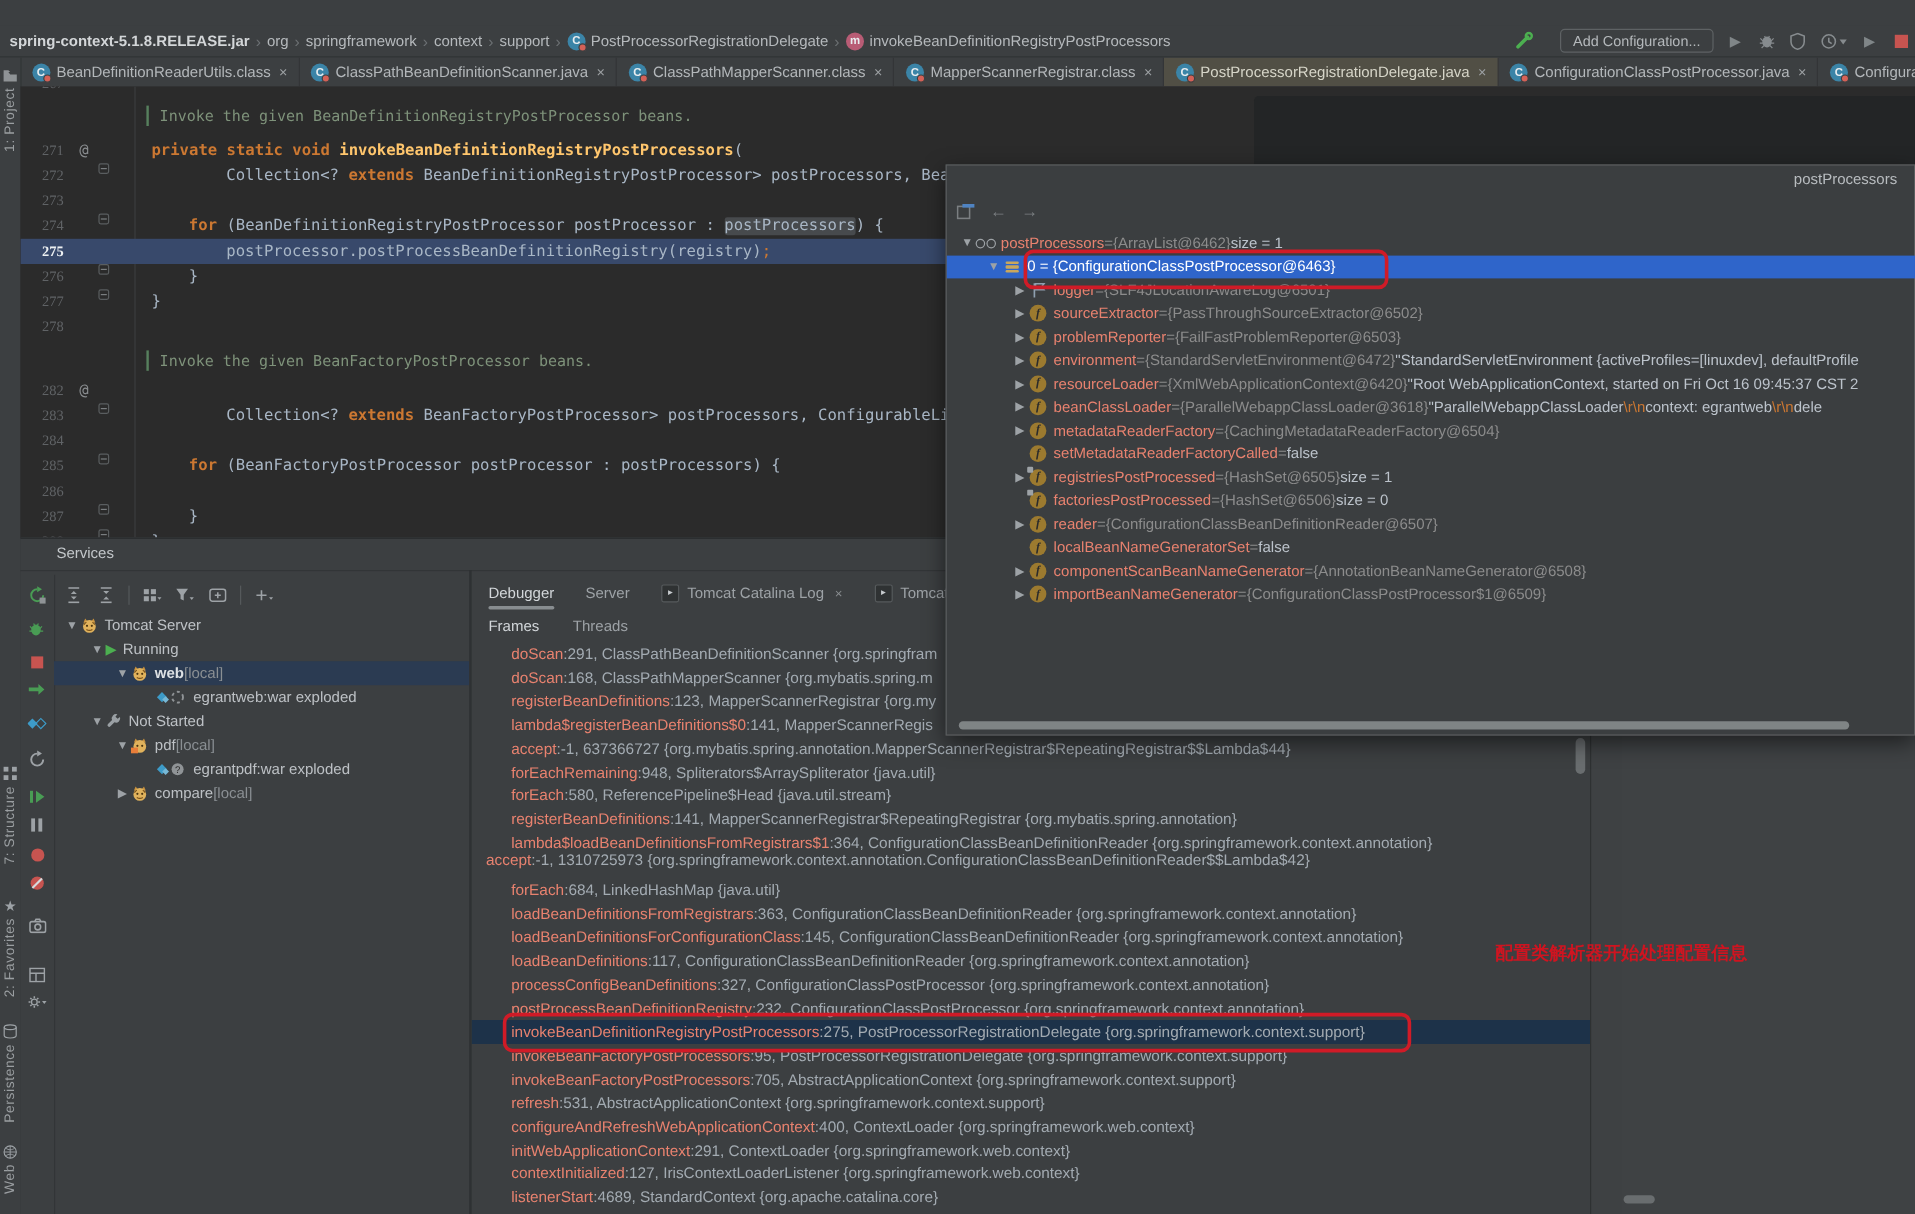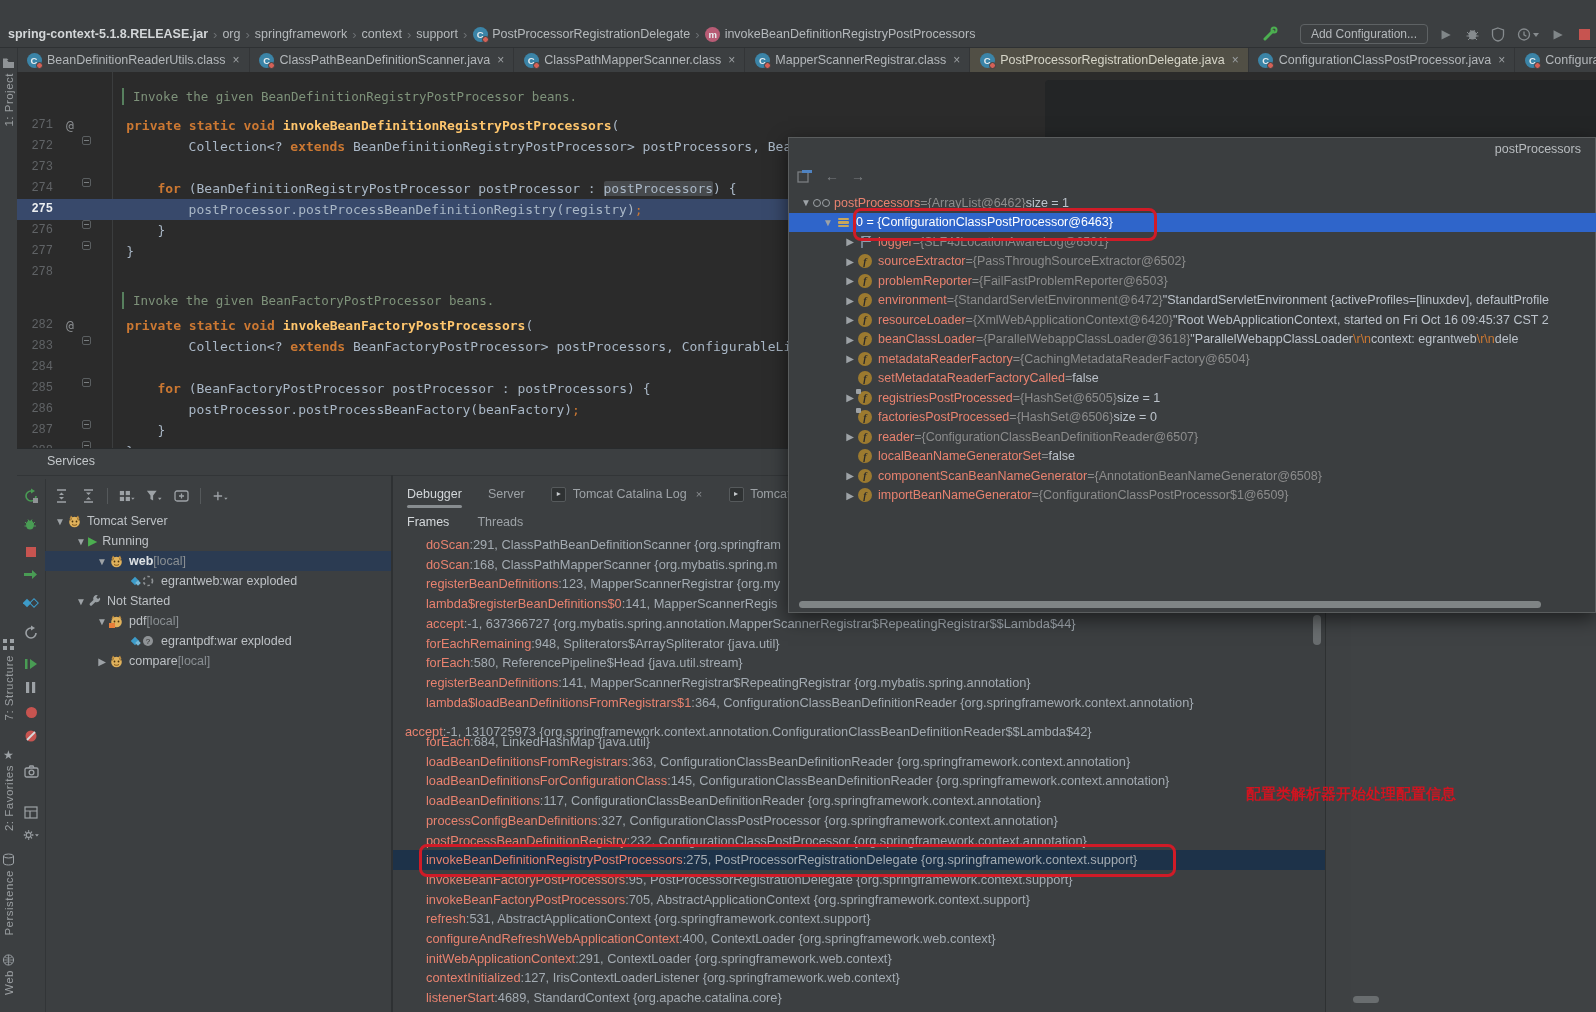--- a/index.html
+++ b/index.html
@@ -29,21 +29,21 @@
   .etab.active{background:#514f45;color:#d6d5c8;}
   .etab .close{color:#9ca0a3;font-size:12px;margin-left:2px;}
   
   .stripe{left:0;top:48px;width:17px;height:964px;background:#3c3f41;border-right:1px solid #323537;}
   .stripe-item{position:absolute;left:0;width:17px;display:flex;flex-direction:column;align-items:center;gap:4px;color:#9a9ea1;font-size:11.5px;}
   .vtext{writing-mode:vertical-rl;transform:rotate(180deg);white-space:nowrap;letter-spacing:.5px;}
   
   .editor{left:17px;top:72px;width:1579px;height:376px;background:#2b2b2b;overflow:hidden;}
   .code-line{position:absolute;left:0;width:1579px;height:21px;line-height:21px;font-family:"DejaVu Sans Mono",monospace;font-size:13px;white-space:pre;}
   .code-line.exec{background:#38496b;}
-  .gut-num{position:absolute;left:0;width:36px;text-align:right;color:#606366;font-size:12px;font-family:Liberation Mono, monospace;}
+  .gut-num{position:absolute;left:0;width:36px;text-align:right;color:#606366;font-size:12px;font-family:Liberation Serif, serif;}
   .exec .gut-num{color:#eceff1;font-weight:bold;}
   .gut-mark{position:absolute;left:44px;width:18px;color:#8a8d90;text-align:center;}
   .gut-fold{position:absolute;left:60px;width:18px;display:flex;align-items:center;justify-content:center;}
   .foldbox{width:9px;height:9px;border:1px solid #5a5e60;border-radius:2px;box-sizing:border-box;background:#2b2b2b;position:relative;}
   .foldbox::after{content:"";position:absolute;left:1px;right:1px;top:3px;border-top:1px solid #7a7e80;}
   .code-text{position:absolute;left:78px;white-space:pre;}
   .k{color:#cc7832;font-weight:bold;}
   .d{color:#ffc66d;font-weight:bold;}
   .t{color:#a9b7c6;}
   .s{color:#cc7832;}
@@ -305,25 +305,25 @@
       <div class="code-line" style="top: 85px;"><span class="gut-num">273</span><span class="code-text" style="left: 78px;"></span></div>
       <div class="code-line" style="top: 106px;"><span class="gut-num">274</span><span class="gut-fold"><span class="foldbox"></span></span><span class="code-text" style="left: 140.4px;"><span class="k">for </span><span class="t">(BeanDefinitionRegistryPostProcessor postProcessor : </span><span class="t hl">postProcessors</span><span class="t">) {</span></span></div>
       <div class="code-line exec" style="top: 127px;"><span class="gut-num">275</span><span class="code-text" style="left: 171.6px;"><span class="t">postProcessor.postProcessBeanDefinitionRegistry(registry)</span><span class="s">;</span></span></div>
       <div class="code-line" style="top: 148px;"><span class="gut-num">276</span><span class="gut-fold"><span class="foldbox"></span></span><span class="code-text" style="left: 140.4px;"><span class="t">}</span></span></div>
       <div class="code-line" style="top: 169px;"><span class="gut-num">277</span><span class="gut-fold"><span class="foldbox"></span></span><span class="code-text" style="left: 109.2px;"><span class="t">}</span></span></div>
       <div class="code-line" style="top: 190px;"><span class="gut-num">278</span><span class="code-text" style="left: 78px;"></span></div>
       <div class="doc-line" style="top: 218px; left: 0px; width: 1579px;">
         <span class="doc-bar"></span>
         <span class="doc-text">Invoke the given BeanFactoryPostProcessor beans.</span>
       </div>
-      <div class="code-line" style="top: 243px;"><span class="gut-num">282</span><span class="gut-mark">@</span><span class="code-text" style="left: 109.2px;"><span class="k">private </span><span class="k">static </span><span class="k">void </span><span class="d">invokeBeanFactoryPostProcessors</span><span class="t">(</span></span></div>
+      <div class="code-line" style="top: 243px;"><span class="gut-num">282</span><span class="gut-mark">@</span></div>
       <div class="code-line" style="top: 264px;"><span class="gut-num">283</span><span class="gut-fold"><span class="foldbox"></span></span><span class="code-text" style="left: 171.6px;"><span class="t">Collection&lt;? </span><span class="k">extends </span><span class="t">BeanFactoryPostProcessor&gt; postProcessors, ConfigurableLi</span></span></div>
       <div class="code-line" style="top: 285px;"><span class="gut-num">284</span><span class="code-text" style="left: 78px;"></span></div>
       <div class="code-line" style="top: 306px;"><span class="gut-num">285</span><span class="gut-fold"><span class="foldbox"></span></span><span class="code-text" style="left: 140.4px;"><span class="k">for </span><span class="t">(BeanFactoryPostProcessor postProcessor : postProcessors) {</span></span></div>
-      <div class="code-line" style="top: 327px;"><span class="gut-num">286</span><span class="code-text" style="left: 171.6px;"><span class="t">postProcessor.postProcessBeanFactory(beanFactory)</span><span class="s">;</span></span></div>
+      <div class="code-line" style="top: 327px;"><span class="gut-num">286</span></div>
       <div class="code-line" style="top: 348px;"><span class="gut-num">287</span><span class="gut-fold"><span class="foldbox"></span></span><span class="code-text" style="left: 140.4px;"><span class="t">}</span></span></div>
       <div class="code-line" style="top: 369px;"><span class="gut-num">288</span><span class="gut-fold"><span class="foldbox"></span></span><span class="code-text" style="left: 109.2px;"><span class="t">}</span></span></div>
     </div>
 
   <div class="abs services">
     <div class="svc-header">
       <span class="svc-title">Services</span>
     </div>
     <div class="svc-strip" id="svc-strip">
         <span class="icon" style="top: 9px;">
@@ -581,21 +581,21 @@
       <div class="frames" id="frames">
           <div class="frame-row" style="top: 0px;"><span class="fm">doScan</span><span class="fr">:291, ClassPathBeanDefinitionScanner {org.springfram</span></div>
           <div class="frame-row" style="top: 19.7px;"><span class="fm">doScan</span><span class="fr">:168, ClassPathMapperScanner {org.mybatis.spring.m</span></div>
           <div class="frame-row" style="top: 39.4px;"><span class="fm">registerBeanDefinitions</span><span class="fr">:123, MapperScannerRegistrar {org.my</span></div>
           <div class="frame-row" style="top: 59.1px;"><span class="fm">lambda$registerBeanDefinitions$0</span><span class="fr">:141, MapperScannerRegis</span></div>
           <div class="frame-row" style="top: 78.8px;"><span class="fm">accept</span><span class="fr">:-1, 637366727 {org.mybatis.spring.annotation.MapperScannerRegistrar$RepeatingRegistrar$$Lambda$44}</span></div>
           <div class="frame-row" style="top: 98.5px;"><span class="fm">forEachRemaining</span><span class="fr">:948, Spliterators$ArraySpliterator {java.util}</span></div>
           <div class="frame-row" style="top: 118.2px;"><span class="fm">forEach</span><span class="fr">:580, ReferencePipeline$Head {java.util.stream}</span></div>
           <div class="frame-row" style="top: 137.9px;"><span class="fm">registerBeanDefinitions</span><span class="fr">:141, MapperScannerRegistrar$RepeatingRegistrar {org.mybatis.spring.annotation}</span></div>
           <div class="frame-row" style="top: 157.6px;"><span class="fm">lambda$loadBeanDefinitionsFromRegistrars$1</span><span class="fr">:364, ConfigurationClassBeanDefinitionReader {org.springframework.context.annotation}</span></div>
-          <div class="frame-row" style="top: 187px; padding-left: 12px;"><span class="fm">accept</span><span class="fr">:-1, 1310725973 {org.springframework.context.annotation.ConfigurationClassBeanDefinitionReader$$Lambda$42}</span></div>
+          <div class="frame-row" style="top: 172px; padding-left: 12px;"><span class="fm">accept</span><span class="fr">:-1, 1310725973 {org.springframework.context.annotation.ConfigurationClassBeanDefinitionReader$$Lambda$42}</span></div>
           <div class="frame-row" style="top: 197px;"><span class="fm">forEach</span><span class="fr">:684, LinkedHashMap {java.util}</span></div>
           <div class="frame-row" style="top: 216.7px;"><span class="fm">loadBeanDefinitionsFromRegistrars</span><span class="fr">:363, ConfigurationClassBeanDefinitionReader {org.springframework.context.annotation}</span></div>
           <div class="frame-row" style="top: 236.4px;"><span class="fm">loadBeanDefinitionsForConfigurationClass</span><span class="fr">:145, ConfigurationClassBeanDefinitionReader {org.springframework.context.annotation}</span></div>
           <div class="frame-row" style="top: 256.1px;"><span class="fm">loadBeanDefinitions</span><span class="fr">:117, ConfigurationClassBeanDefinitionReader {org.springframework.context.annotation}</span></div>
           <div class="frame-row" style="top: 275.8px;"><span class="fm">processConfigBeanDefinitions</span><span class="fr">:327, ConfigurationClassPostProcessor {org.springframework.context.annotation}</span></div>
           <div class="frame-row" style="top: 295.5px;"><span class="fm">postProcessBeanDefinitionRegistry</span><span class="fr">:232, ConfigurationClassPostProcessor {org.springframework.context.annotation}</span></div>
           <div class="frame-row sel" style="top: 315.2px;"><span class="fm">invokeBeanDefinitionRegistryPostProcessors</span><span class="fr">:275, PostProcessorRegistrationDelegate {org.springframework.context.support}</span></div>
           <div class="frame-row" style="top: 334.9px;"><span class="fm">invokeBeanFactoryPostProcessors</span><span class="fr">:95, PostProcessorRegistrationDelegate {org.springframework.context.support}</span></div>
           <div class="frame-row" style="top: 354.6px;"><span class="fm">invokeBeanFactoryPostProcessors</span><span class="fr">:705, AbstractApplicationContext {org.springframework.context.support}</span></div>
           <div class="frame-row" style="top: 374.3px;"><span class="fm">refresh</span><span class="fr">:531, AbstractApplicationContext {org.springframework.context.support}</span></div>

